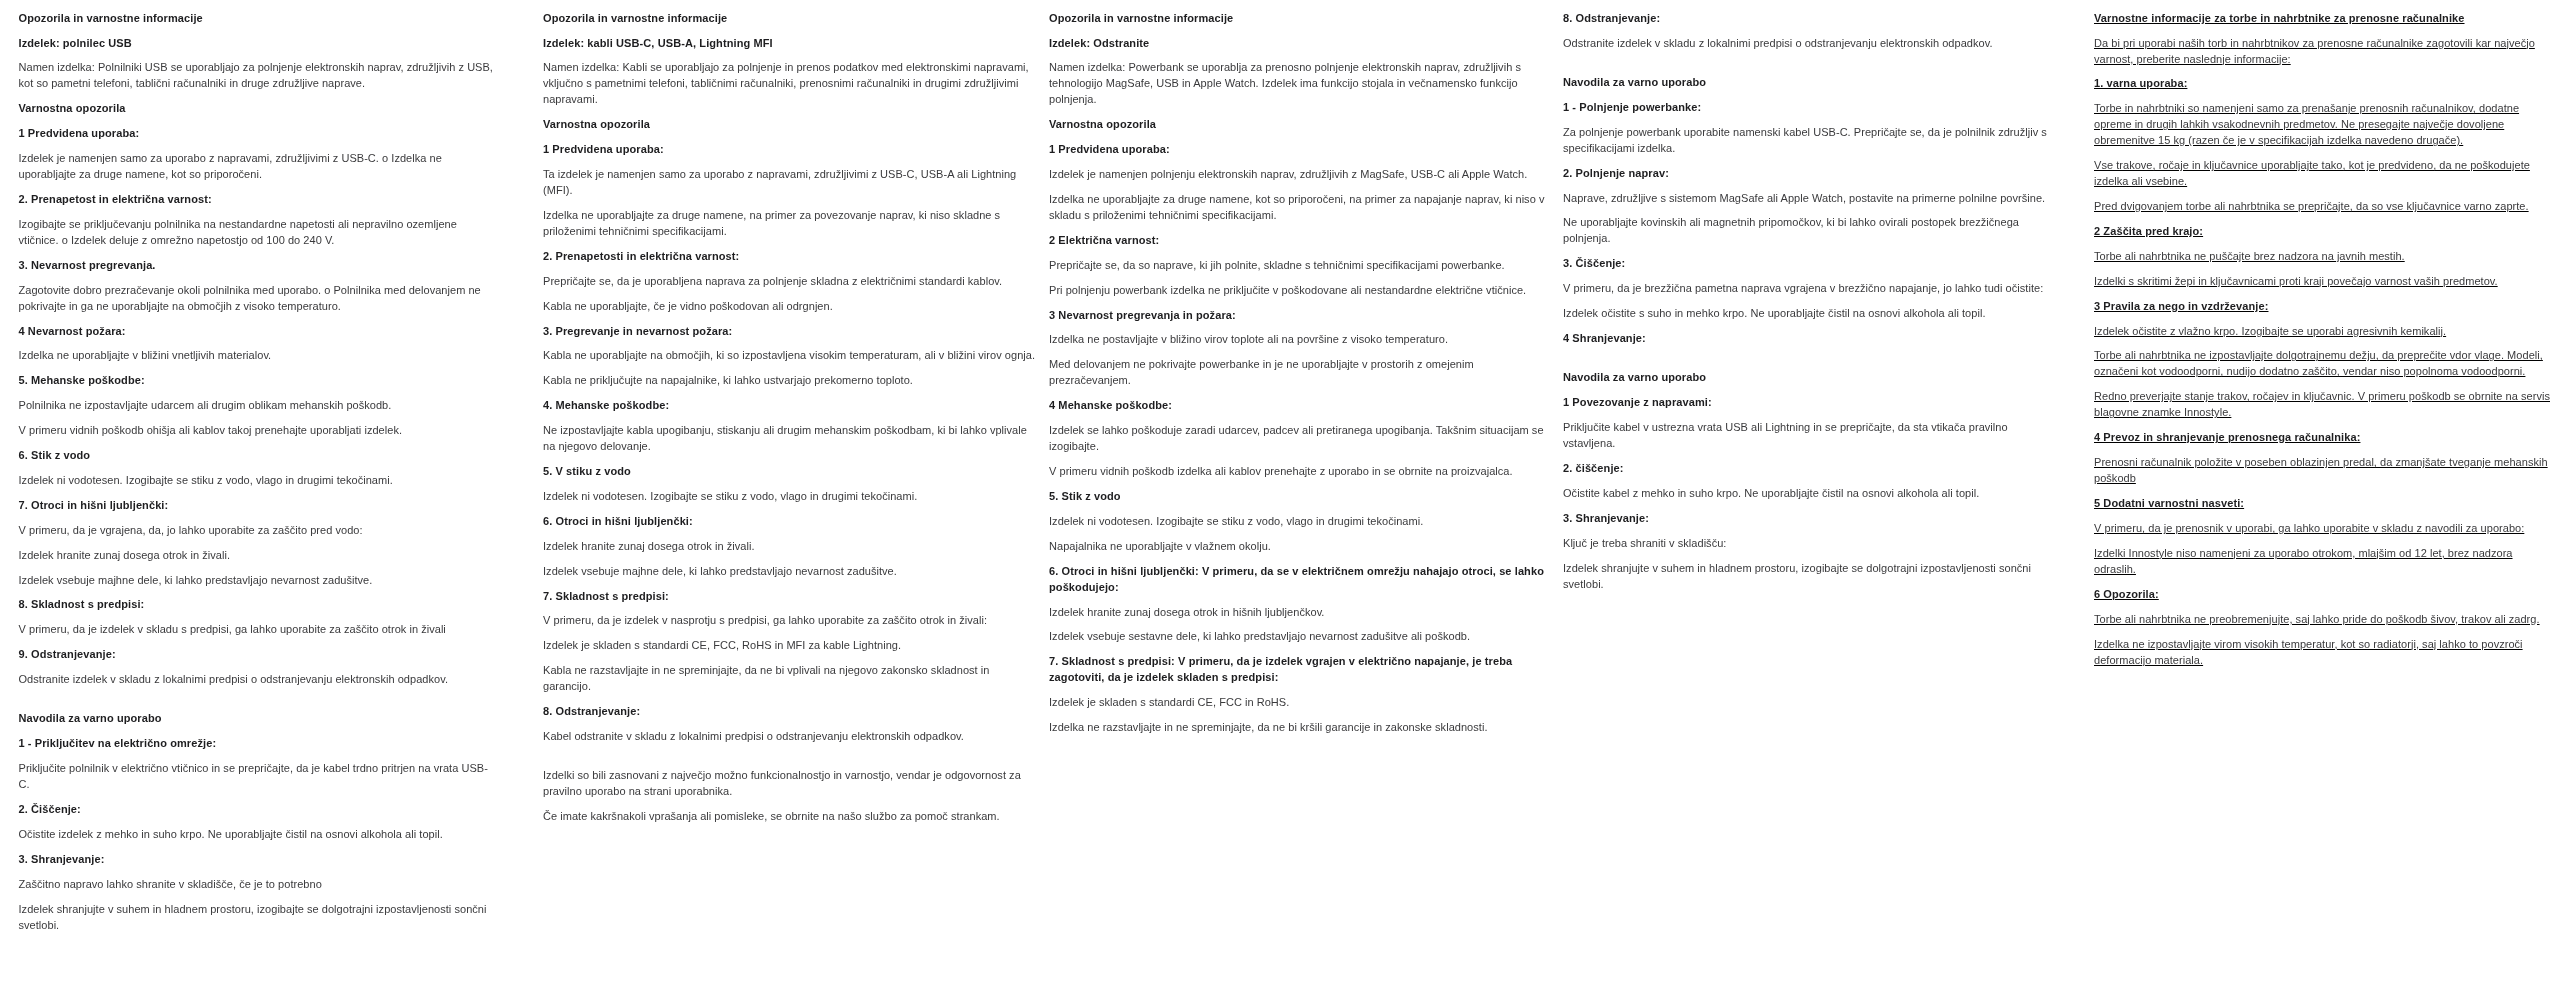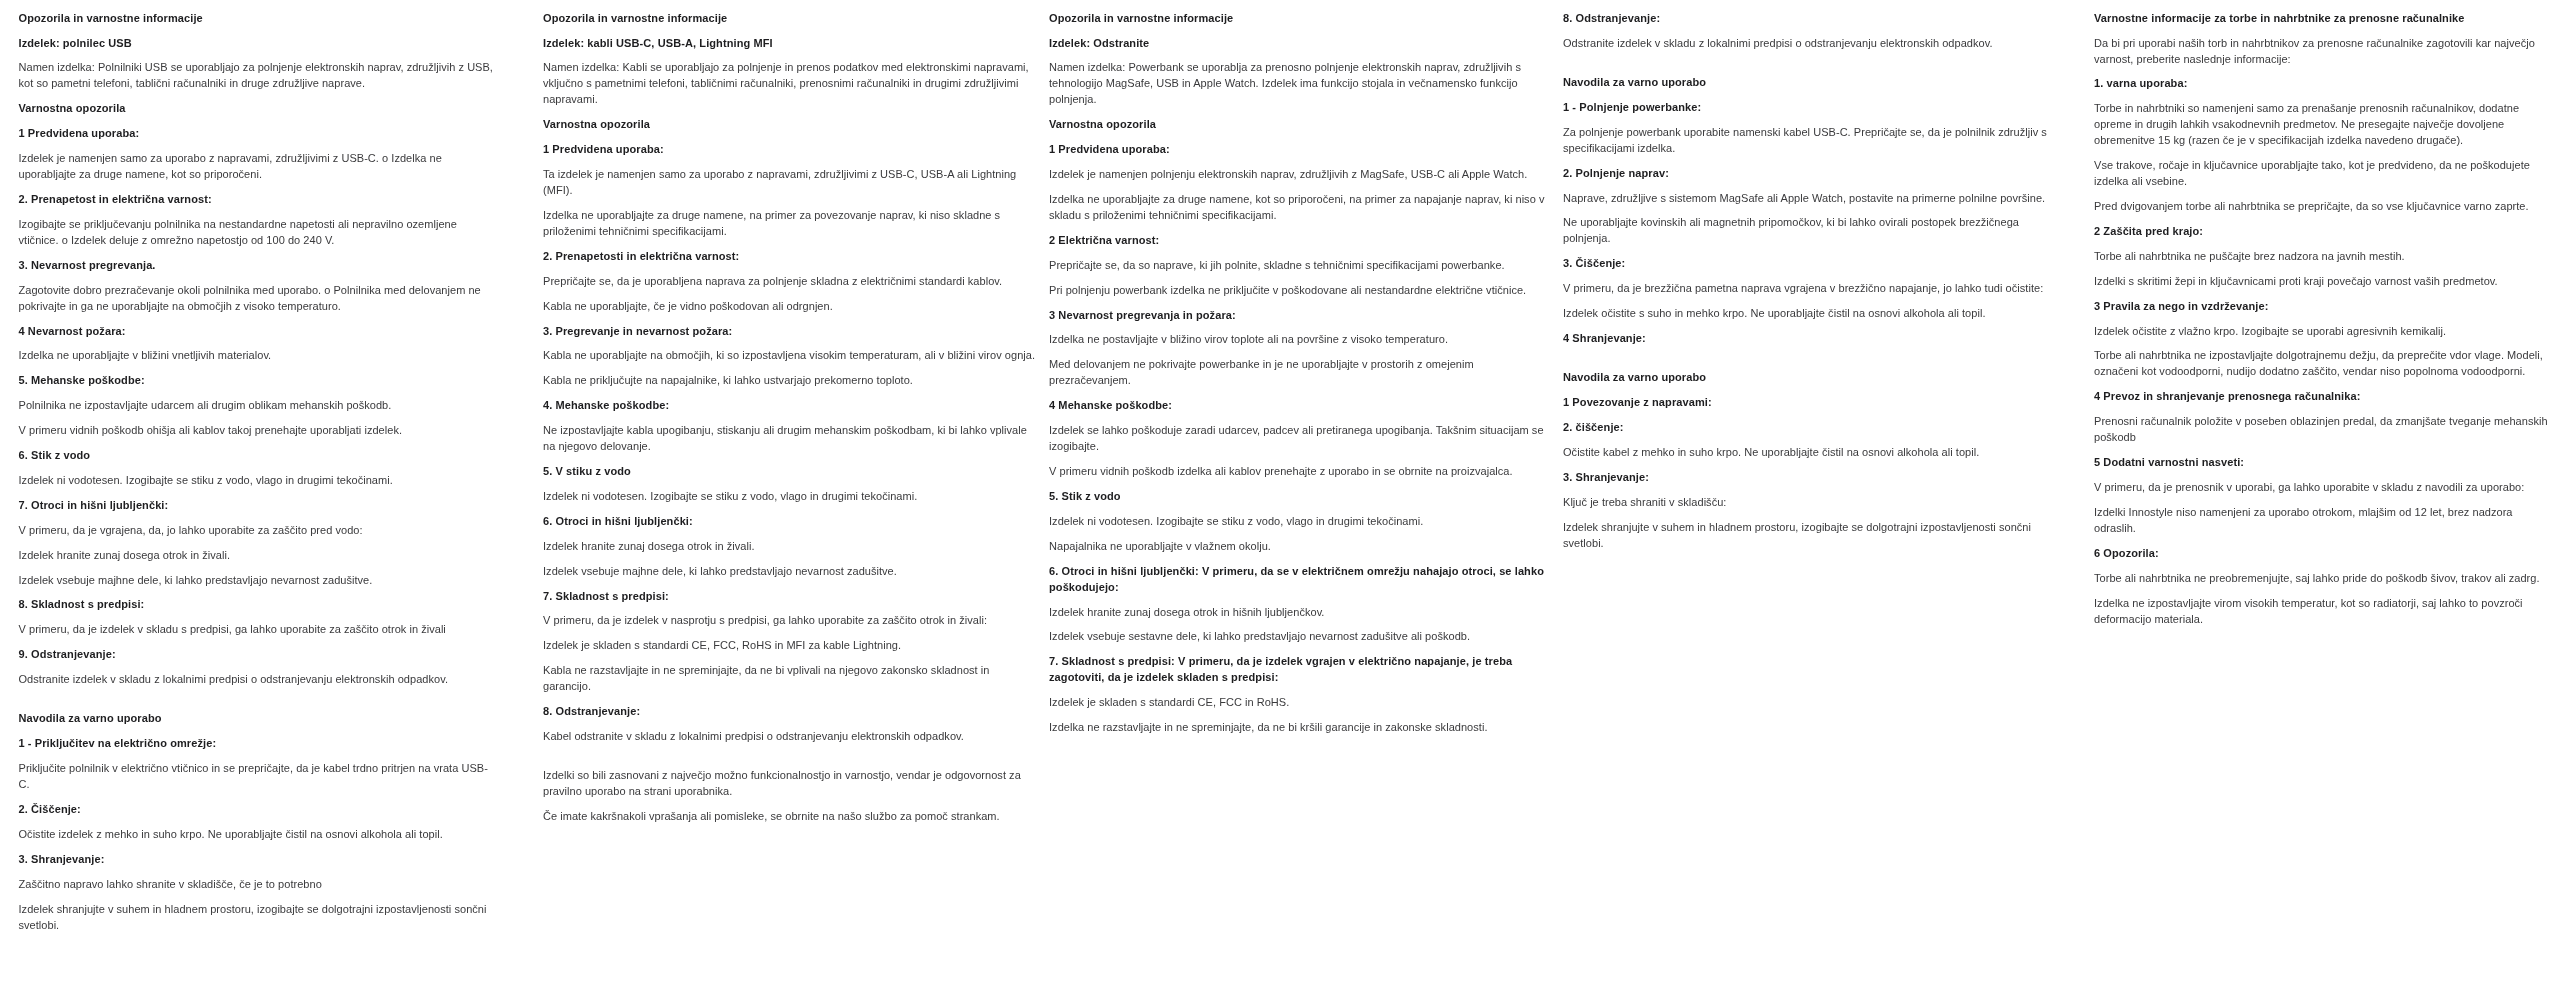--- a/index.html
+++ b/index.html
@@ -18,21 +18,21 @@
     background: #ffffff;
   }
   .column {
     position: absolute;
     top: 9.7px;
   }
   .col-1 { left: 18.5px;   width: 478px; }
   .col-2 { left: 543px;  width: 494px; }
   .col-3 { left: 1049px; width: 499px; }
   .col-4 { left: 1563px; width: 485px; }
-  .col-5 { left: 2094px; width: 459px; }
+  .col-5 { left: 2094px; width: 459px; text-decoration: underline; }
 
   .column h3 {
     font-size: 11px;
     line-height: 16px;
     font-weight: 700;
     color: #1e1e20;
     margin: 0 0 8.9px 0;
     letter-spacing: 0.1px;
   }
   .column p {
@@ -154,39 +154,41 @@
         <h3>2. Polnjenje naprav:</h3>
         <p>Naprave, združljive s sistemom MagSafe ali Apple Watch, postavite na primerne polnilne površine.</p>
         <p>Ne uporabljajte kovinskih ali magnetnih pripomočkov, ki bi lahko ovirali postopek brezžičnega polnjenja.</p>
         <h3>3. Čiščenje:</h3>
         <p>V primeru, da je brezžična pametna naprava vgrajena v brezžično napajanje, jo lahko tudi očistite:</p>
         <p>Izdelek očistite s suho in mehko krpo. Ne uporabljajte čistil na osnovi alkohola ali topil.</p>
         <h3>4 Shranjevanje:</h3>
         <div class="gap"></div>
         <h3>Navodila za varno uporabo</h3>
         <h3>1 Povezovanje z napravami:</h3>
+        <p>Priključite kabel v ustrezna vrata USB ali Lightning in se prepričajte, da sta vtikača pravilno vstavljena.</p>
         <h3>2. čiščenje:</h3>
         <p>Očistite kabel z mehko in suho krpo. Ne uporabljajte čistil na osnovi alkohola ali topil.</p>
         <h3>3. Shranjevanje:</h3>
         <p>Ključ je treba shraniti v skladišču:</p>
         <p>Izdelek shranjujte v suhem in hladnem prostoru, izogibajte se dolgotrajni izpostavljenosti sončni svetlobi.</p>
       </div>
       <div class="column col-5">
         <h3>Varnostne informacije za torbe in nahrbtnike za prenosne računalnike</h3>
         <p>Da bi pri uporabi naših torb in nahrbtnikov za prenosne računalnike zagotovili kar največjo varnost, preberite naslednje informacije:</p>
         <h3>1. varna uporaba:</h3>
         <p>Torbe in nahrbtniki so namenjeni samo za prenašanje prenosnih računalnikov, dodatne opreme in drugih lahkih vsakodnevnih predmetov. Ne presegajte največje dovoljene obremenitve 15 kg (razen če je v specifikacijah izdelka navedeno drugače).</p>
         <p>Vse trakove, ročaje in ključavnice uporabljajte tako, kot je predvideno, da ne poškodujete izdelka ali vsebine.</p>
         <p>Pred dvigovanjem torbe ali nahrbtnika se prepričajte, da so vse ključavnice varno zaprte.</p>
         <h3>2 Zaščita pred krajo:</h3>
         <p>Torbe ali nahrbtnika ne puščajte brez nadzora na javnih mestih.</p>
         <p>Izdelki s skritimi žepi in ključavnicami proti kraji povečajo varnost vaših predmetov.</p>
         <h3>3 Pravila za nego in vzdrževanje:</h3>
         <p>Izdelek očistite z vlažno krpo. Izogibajte se uporabi agresivnih kemikalij.</p>
         <p>Torbe ali nahrbtnika ne izpostavljajte dolgotrajnemu dežju, da preprečite vdor vlage. Modeli, označeni kot vodoodporni, nudijo dodatno zaščito, vendar niso popolnoma vodoodporni.</p>
+        <p>Redno preverjajte stanje trakov, ročajev in ključavnic. V primeru poškodb se obrnite na servis blagovne znamke Innostyle.</p>
         <h3>4 Prevoz in shranjevanje prenosnega računalnika:</h3>
         <p>Prenosni računalnik položite v poseben oblazinjen predal, da zmanjšate tveganje mehanskih poškodb</p>
         <h3>5 Dodatni varnostni nasveti:</h3>
         <p>V primeru, da je prenosnik v uporabi, ga lahko uporabite v skladu z navodili za uporabo:</p>
         <p>Izdelki Innostyle niso namenjeni za uporabo otrokom, mlajšim od 12 let, brez nadzora odraslih.</p>
         <h3>6 Opozorila:</h3>
         <p>Torbe ali nahrbtnika ne preobremenjujte, saj lahko pride do poškodb šivov, trakov ali zadrg.</p>
         <p>Izdelka ne izpostavljajte virom visokih temperatur, kot so radiatorji, saj lahko to povzroči deformacijo materiala.</p>
       </div>
     </div>

